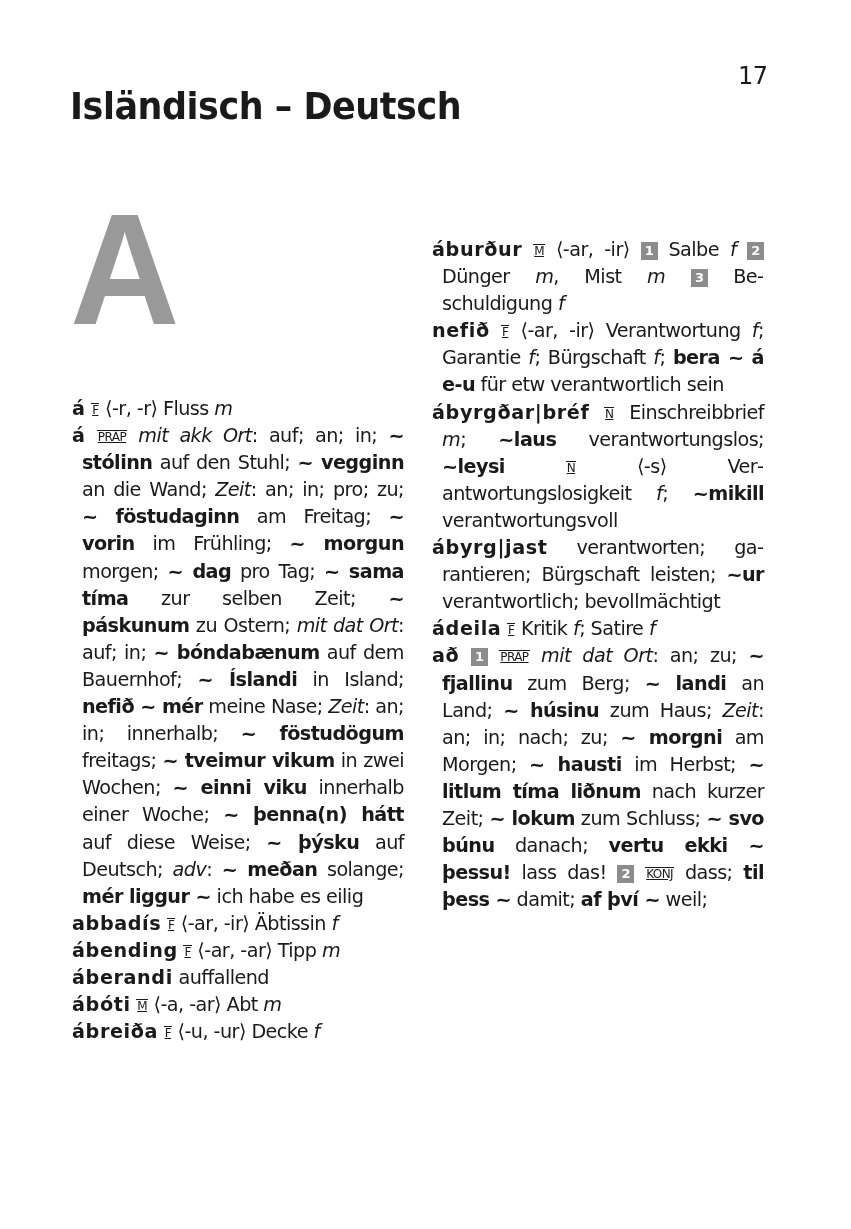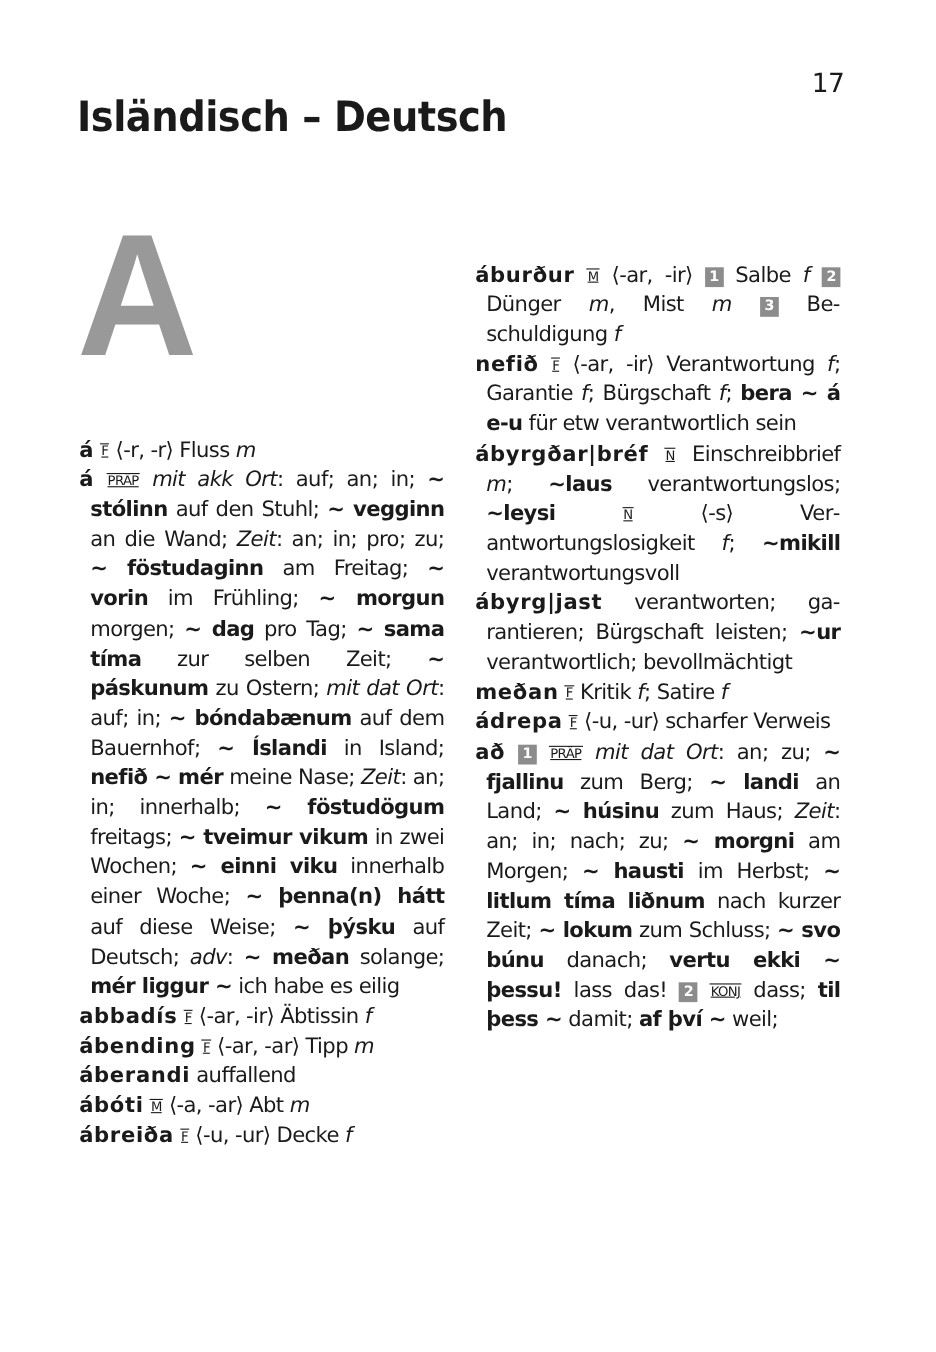--- a/index.html
+++ b/index.html
@@ -43,16 +43,15 @@
     <div class="entry"><span class="hw">ábending</span><span> </span><span class="tag">F</span><span> ⟨-ar, -ar⟩ Tipp </span><span class="i">m</span></div>
     <div class="entry"><span class="hw">áberandi</span><span> auffallend</span></div>
     <div class="entry"><span class="hw">ábóti</span><span> </span><span class="tag">M</span><span> ⟨-a, -ar⟩ Abt </span><span class="i">m</span></div>
     <div class="entry"><span class="hw">ábreiða</span><span> </span><span class="tag">F</span><span> ⟨-u, -ur⟩ Decke </span><span class="i">f</span></div>
   </div>
 <div class="column col-right">
     <div class="entry"><span class="hw">áburður</span><span> </span><span class="tag">M</span><span> ⟨-ar, -ir⟩ </span><span class="num">1</span><span> Salbe </span><span class="i">f</span><span> </span><span class="num">2</span><span> Dünger </span><span class="i">m</span><span>, Mist </span><span class="i">m</span><span> </span><span class="num">3</span><span> Be­schuldigung </span><span class="i">f</span></div>
     <div class="entry"><span class="hw">nefið</span><span> </span><span class="tag">F</span><span> ⟨-ar, -ir⟩ Verantwor­tung </span><span class="i">f</span><span>; Garantie </span><span class="i">f</span><span>; Bürgschaft </span><span class="i">f</span><span>; </span><span class="b">bera ~ á e-u</span><span> für etw ver­antwortlich sein</span></div>
     <div class="entry"><span class="hw">ábyrgðar|bréf</span><span> </span><span class="tag">N</span><span> Einschreib­brief </span><span class="i">m</span><span>; </span><span class="b">~laus</span><span> verantwor­tungslos; </span><span class="b">~leysi</span><span> </span><span class="tag">N</span><span> ⟨-s⟩ Ver­antwortungslosigkeit </span><span class="i">f</span><span>; </span><span class="b">~mikill</span><span> verantwortungsvoll</span></div>
     <div class="entry"><span class="hw">ábyrg|jast</span><span> verantworten; ga­rantieren; Bürgschaft leisten; </span><span class="b">~ur</span><span> verantwortlich; bevoll­mächtigt</span></div>
-    <div class="entry"><span class="hw">meðan</span><span> </span><span class="tag">F</span><span> Kritik </span><span class="i">f</span><span>; Satire </span><span class="i">f</span></div>
-    <div class="entry"><span class="hw">ádrepa</span><span> </span><span class="tag">F</span><span> ⟨-u, -ur⟩ scharfer Verweis</span></div>
+    <div class="entry"><span class="hw">ádeila</span><span> </span><span class="tag">F</span><span> Kritik </span><span class="i">f</span><span>; Satire </span><span class="i">f</span></div>
     <div class="entry"><span class="hw">að</span><span> </span><span class="num">1</span><span> </span><span class="tag">PRÄP</span><span> </span><span class="i">mit dat Ort</span><span>: an; zu; </span><span class="b">~ fjallinu</span><span> zum Berg; </span><span class="b">~ landi</span><span> an Land; </span><span class="b">~ húsinu</span><span> zum Haus; </span><span class="i">Zeit</span><span>: an; in; nach; zu; </span><span class="b">~ morg­ni</span><span> am Morgen; </span><span class="b">~ hausti</span><span> im Herbst; </span><span class="b">~ litlum tíma liðnum</span><span> nach kurzer Zeit; </span><span class="b">~ lokum</span><span> zum Schluss; </span><span class="b">~ svo búnu</span><span> da­nach; </span><span class="b">vertu ekki ~ þessu!</span><span> lass das! </span><span class="num">2</span><span> </span><span class="tag">KONJ</span><span> dass; </span><span class="b">til þess ~</span><span> damit; </span><span class="b">af því ~</span><span> weil;</span></div>
   </div>
 
 </body></html>

